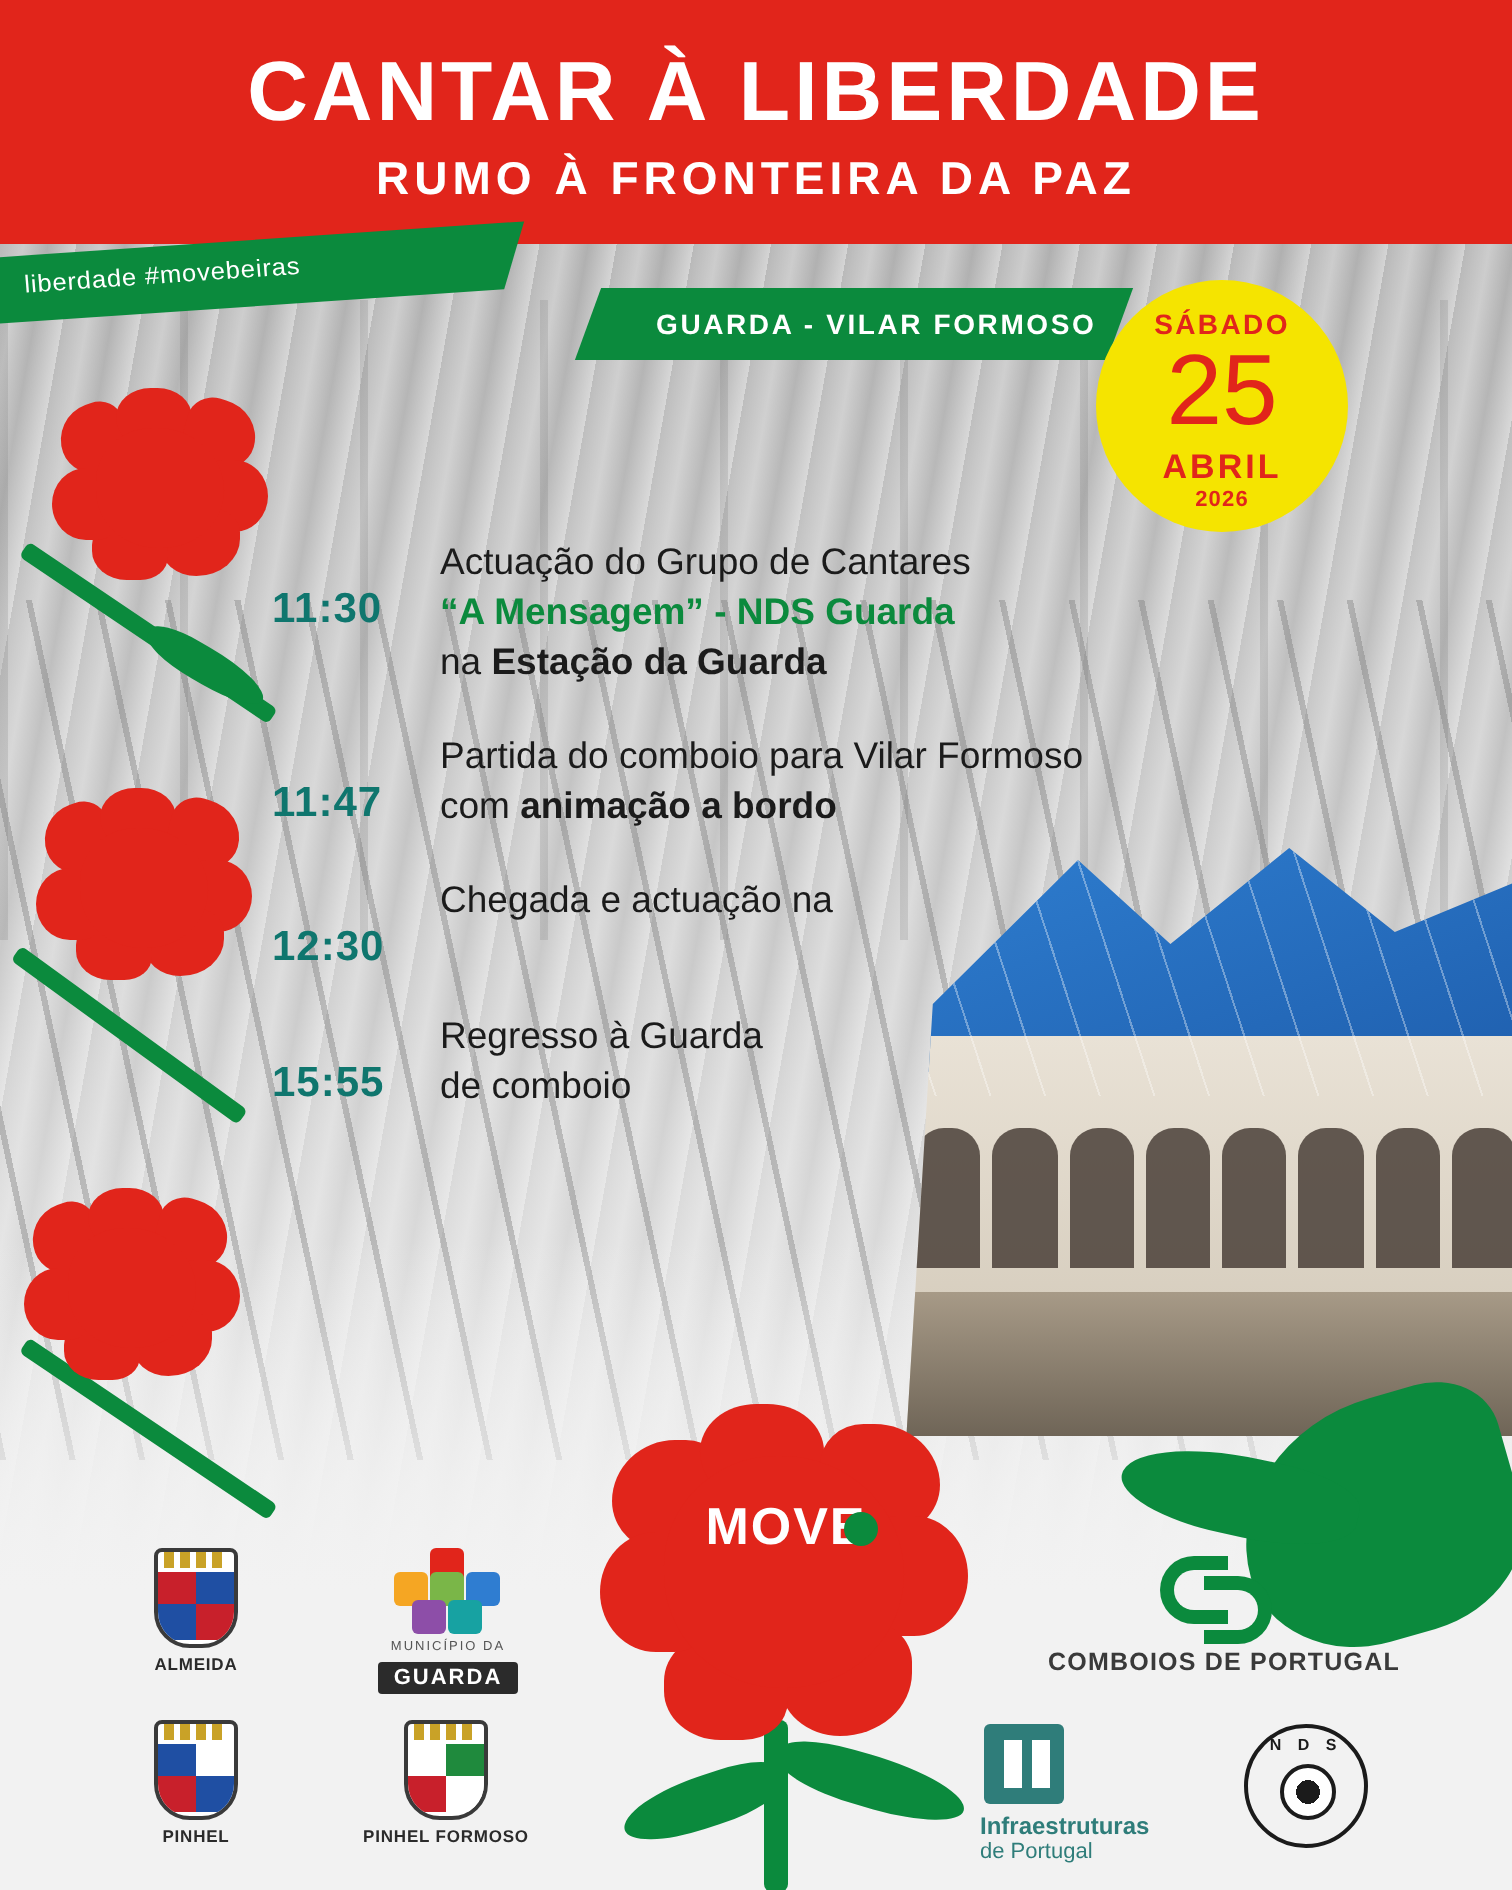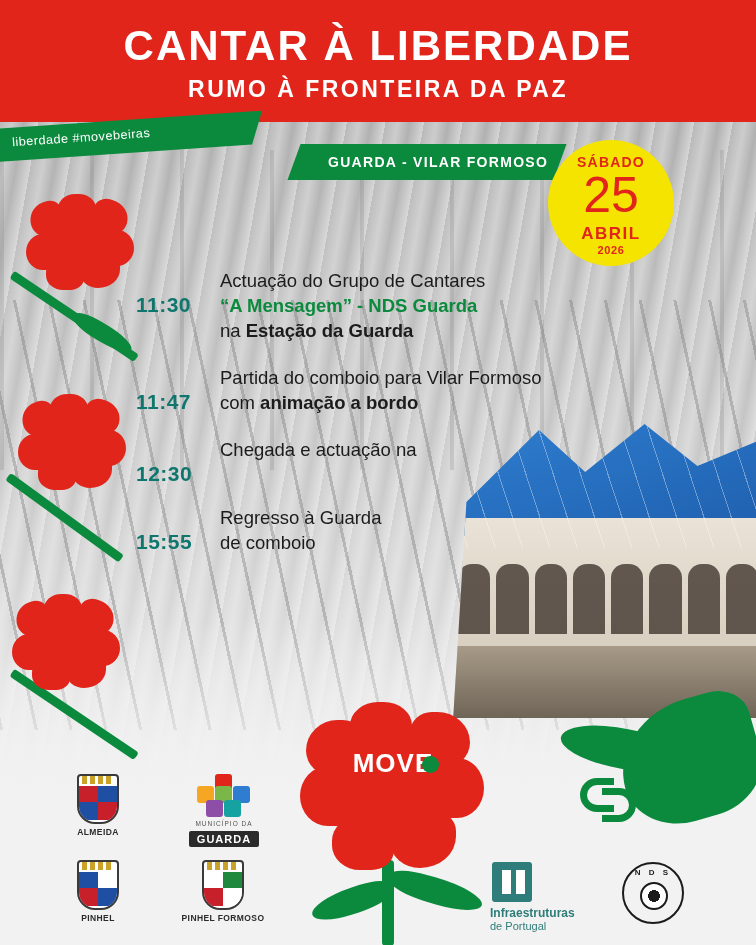--- a/index.html
+++ b/index.html
@@ -567,20 +567,21 @@
       </div>
       <div class="logo-caption">PINHEL FORMOSO</div>
     </div>
 
   </div>
 
   <div class="cp-logo">
     <div class="c"></div>
       <div class="p"></div>
   </div>
+  <div class="cp-text">COMBOIOS DE PORTUGAL</div>
 
   <div class="ip-logo"></div>
   <div class="ip-text1">Infraestruturas</div>
   <div class="ip-text2">de Portugal</div>
 
   <div class="nds-logo">
     <div class="nds-letters">N D S</div>
     <div class="nds-ball"></div>
   </div>
 

